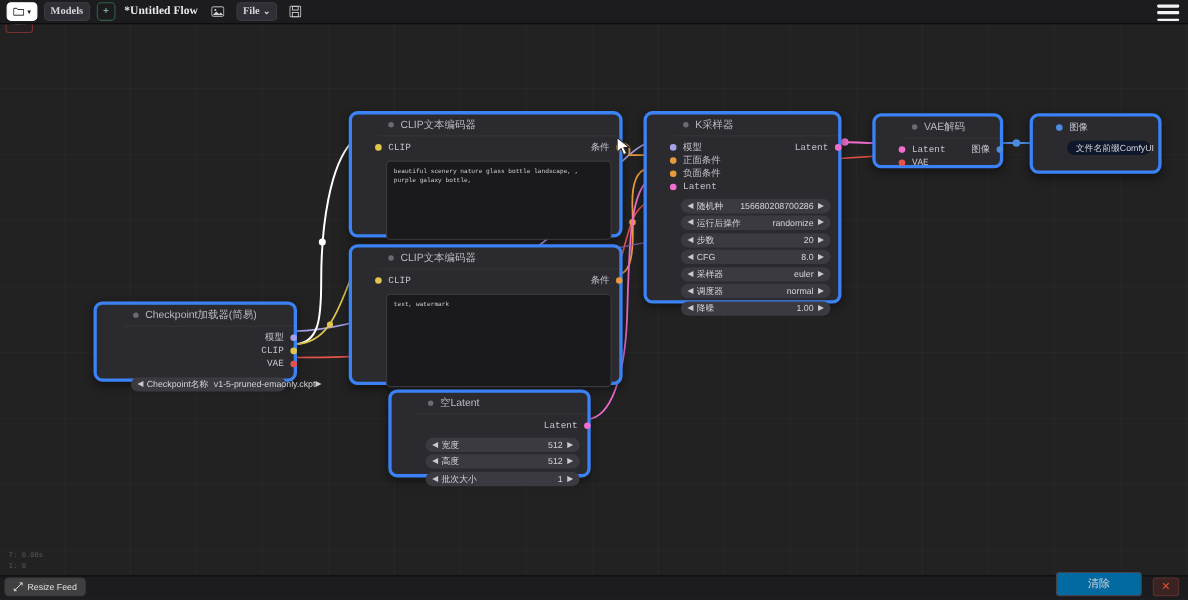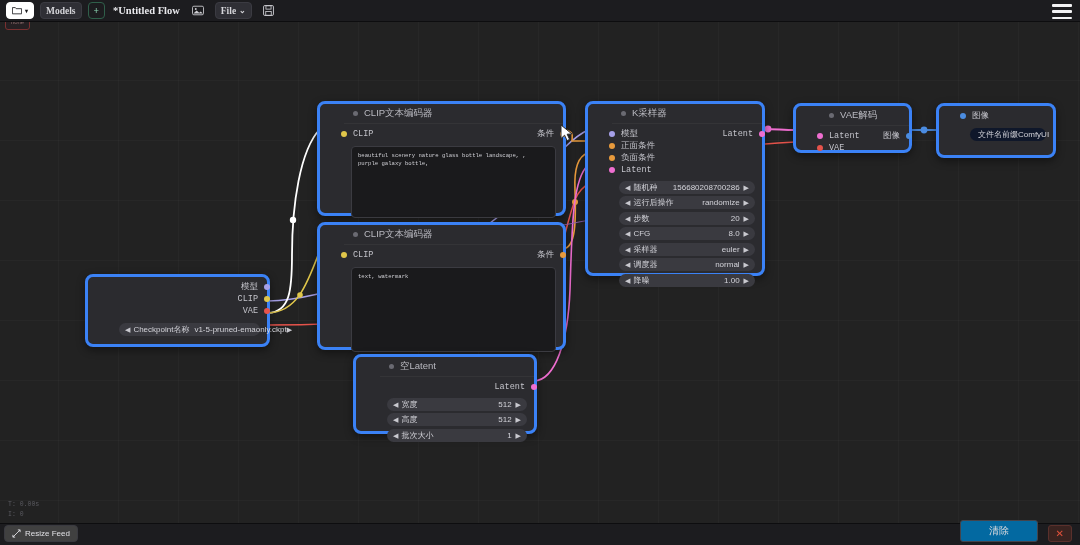--- a/index.html
+++ b/index.html
@@ -363,20 +363,24 @@
         <span class="port-label">图像</span>
       </div>
     </div>
     <div class="widget pill" style="margin-top:4px;">
       <span class="wname" style="margin-left:2px">文件名前缀</span>
       <span class="wval" style="margin-right:2px">ComfyUI</span>
     </div>
   </div>
 
   <div class="node" style="left:85px; top:274px; width:185px; height:73px;">
+    <div class="node-title">
+      <span class="dot-collapse"></span>
+      <span>Checkpoint加载器(简易)</span>
+    </div>
     <div class="ports">
       <div class="port-row">
         <span class="slot out s-model"></span>
         <span class="port-label out">模型</span>
       </div>
       <div class="port-row">
         <span class="slot out s-clip"></span>
         <span class="port-label out">CLIP</span>
       </div>
       <div class="port-row">

